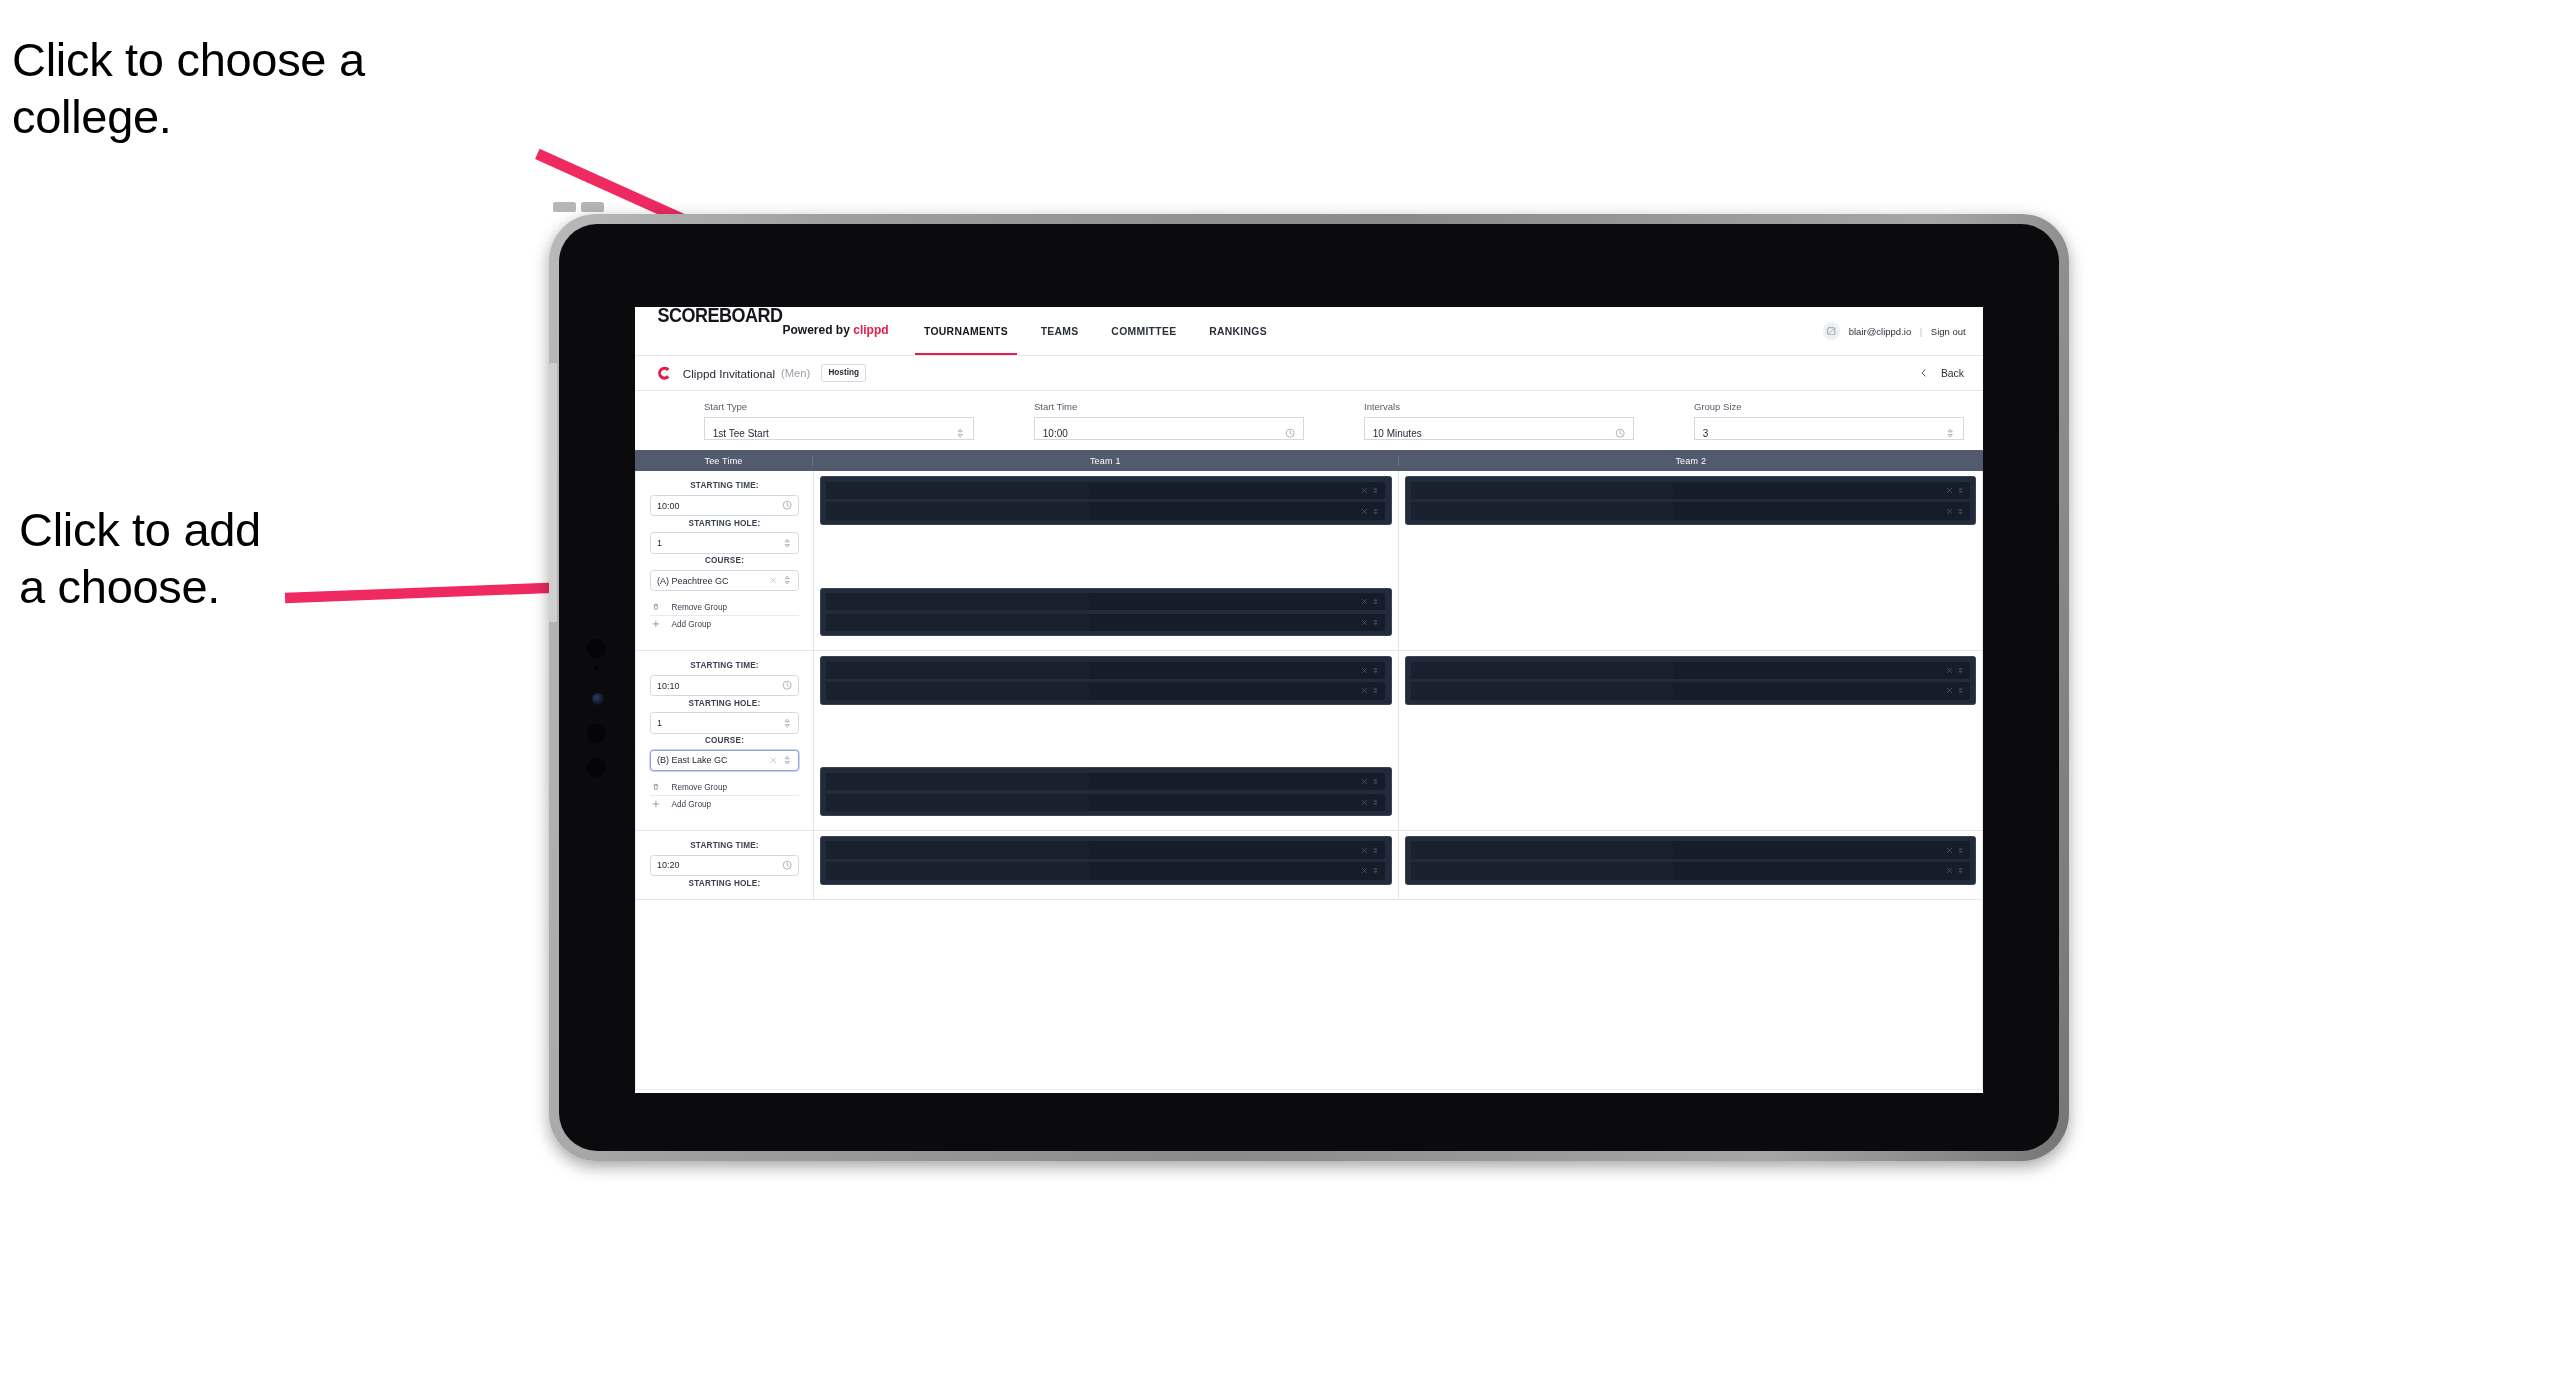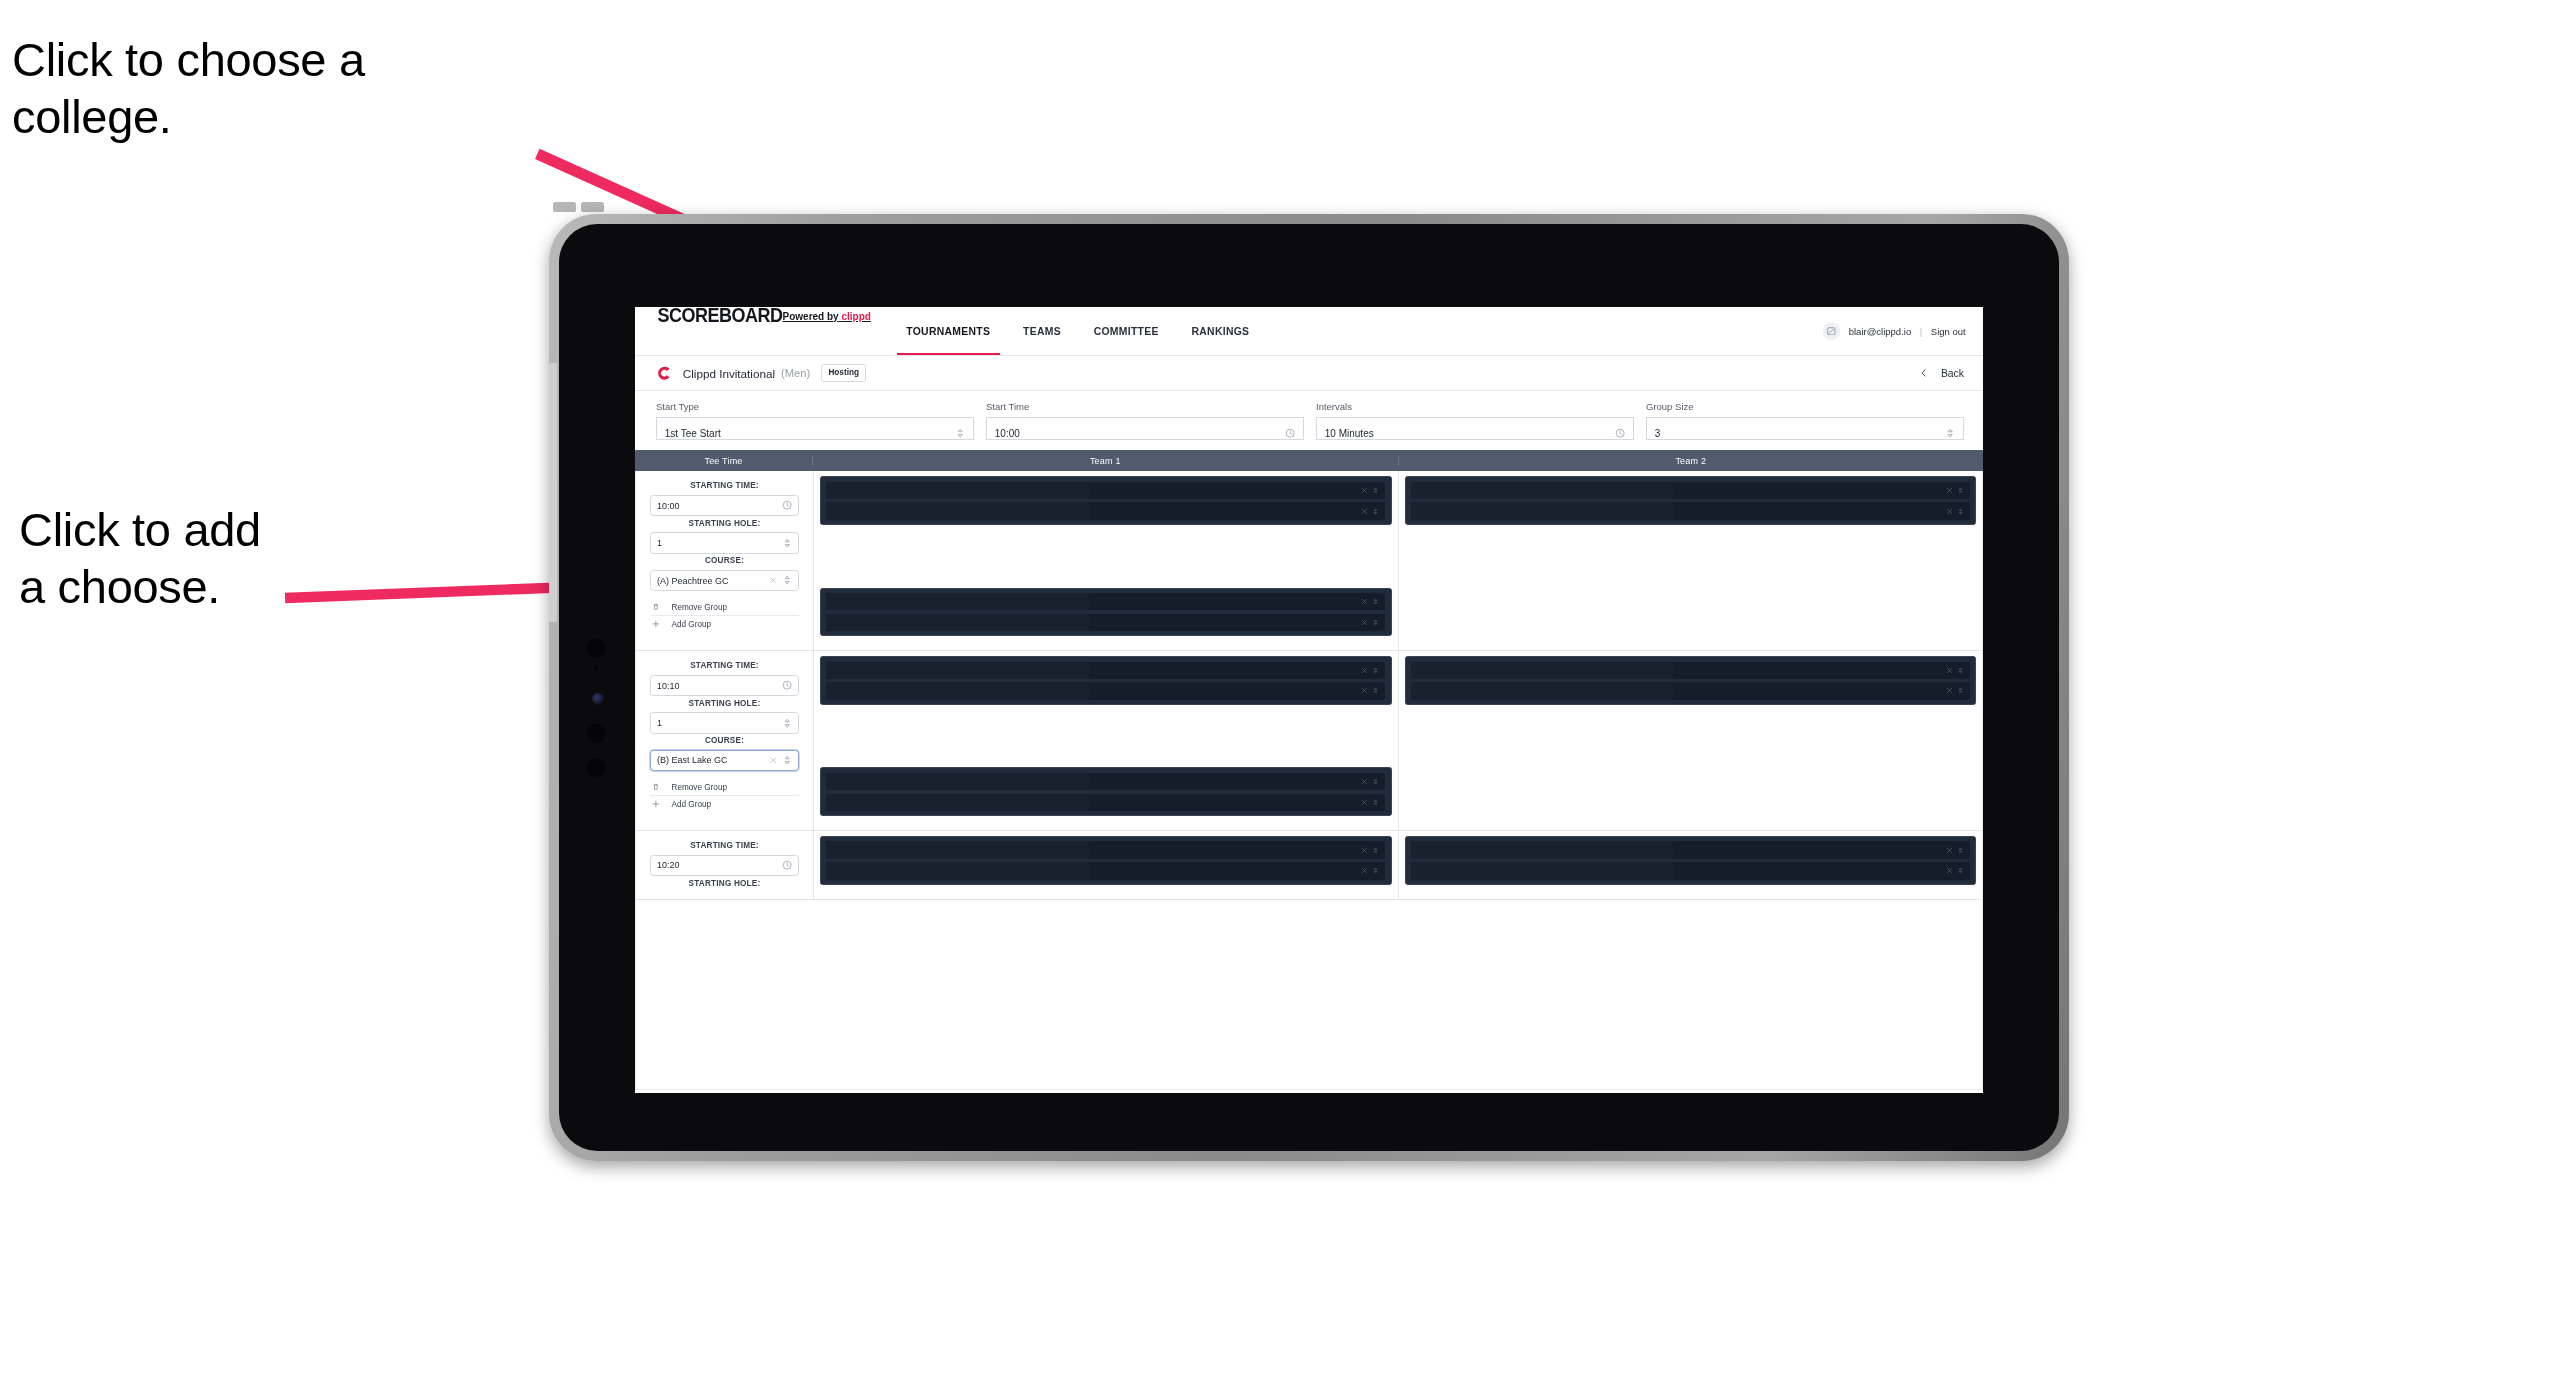--- a/index.html
+++ b/index.html
@@ -71,21 +71,21 @@
     height: 49px; display:flex; align-items:stretch;
     border-bottom: 0.9px solid #e6e7ea; background:#fff;
     position: relative;
   }
   #brand { display:flex; flex-direction:row; justify-content:center; padding: 0 19px 0 22.5px; }
   #brand-main {
     font-size: 18px; font-weight: 800; letter-spacing: -0.5px;
     color:#14161d; font-family:"Liberation Sans", sans-serif;
     transform: scaleY(1.12); transform-origin: left center;
   }
-  #brand-sub { font-size: 10px; color:#14161d; font-weight:600; margin-top:4px;text-decoration:underline; }
+  #brand-sub { font-size: 12px; color:#14161d; font-weight:600; margin-top:16px; }
   #brand-sub .pink { color:#e8194b; font-weight:800; }
 
   .navitem {
     display:flex; align-items:center; padding: 0 16.4px;
     font-size: 10.4px; color:#2a2f3a; letter-spacing:0.3px;
     cursor:pointer; position:relative; font-weight:700;
   }
   .navitem.active { color:#14161d; }
   .navitem.active::after {
     content:''; position:absolute; left:7px; right:7px; bottom:0; height:2.2px; background:#e8194b;
@@ -117,21 +117,21 @@
   }
   #back-link {
     margin-left:auto; display:flex; align-items:center; gap:13px;
     font-size:10.4px; color:#2a2f3a; cursor:pointer;
   }
 
   
   #controls {
     display:flex; gap: 12px; padding: 9.5px 19px 10.4px 21px; background:#fff;
   }
-  .field { flex:1; min-width:0; }
+  .field { flex:1; min-width:0;margin-left:48px; }
   .field-label { font-size: 9.5px; color:#565c68; margin-bottom: 5.2px; }
   .field-input {
     height: 23px; border:0.9px solid #d5d8de; border-radius:0; background:#fff;
     display:flex; align-items:flex-end; padding: 0 7.8px;
     font-size: 10px; color:#1f2430;
   }
   .field-input .val { flex:1; min-width:0; overflow:hidden; white-space:nowrap; }
   .ico { width:10.4px; height:10.4px; flex:none; opacity:.62; }
 
   

